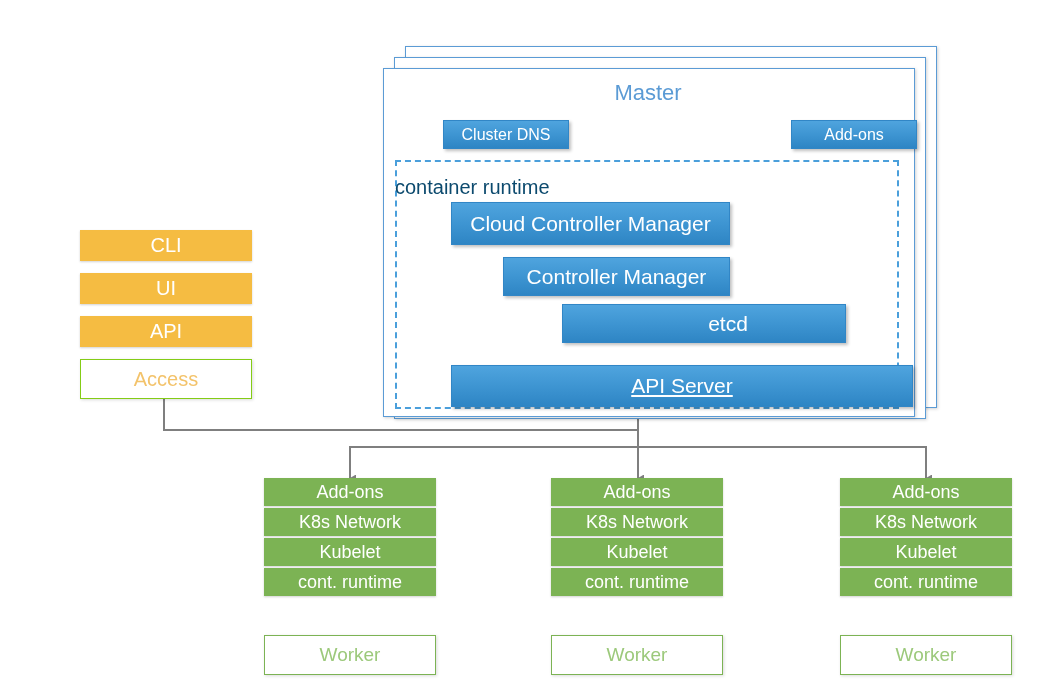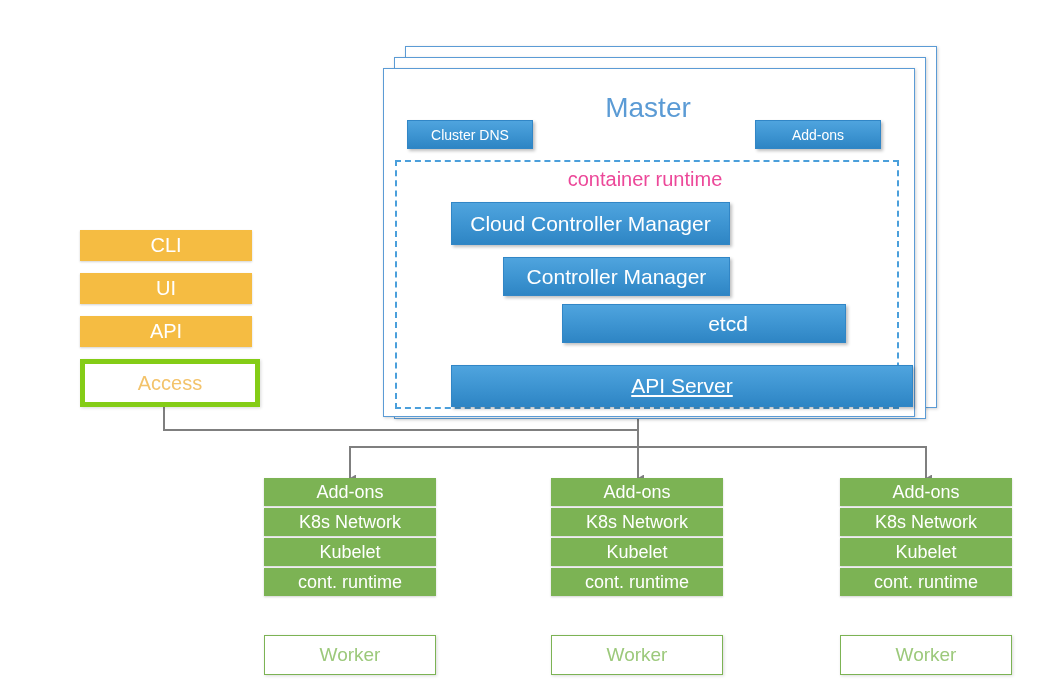--- a/index.html
+++ b/index.html
@@ -34,81 +34,81 @@
     border: 1px solid #5B9BD5;
     box-shadow: 1px 1px 3px rgba(0,0,0,0.18);
     z-index: 2;
   }
   .master-card.back2 { left: 405px; top: 46px;  width: 530px; height: 360px; }
   .master-card.back1 { left: 394px; top: 57px;  width: 530px; height: 360px; }
   .master-card.front { left: 383px; top: 68px;  width: 530px; height: 347px; z-index: 3; }
 
   .master-title {
     position: absolute;
-    left: 383px; top: 92px;
+    left: 383px; top: 80px;
     width: 530px;
     text-align: center;
-    font-size: 28px;
+    font-size: 22px;
     color: #5B9BD5;
     z-index: 6;
   }
 
   
   .runtime-box {
     position: absolute;
     left: 395px; top: 160px;
     width: 500px; height: 245px;
     border: 2px dashed #4A9FDB;
     z-index: 4;
   }
   .runtime-title {
     position: absolute;
-    left: 395px; top: 168px;
+    left: 395px; top: 176px;
     width: 500px;
-    text-align: center;
+    text-align: left;
     font-size: 20px;
-    color: #ec4899;
+    color: #0c4a6e;
     z-index: 6;
   }
 
   
   .bluebox {
     position: absolute;
     background: linear-gradient(to bottom, #4FA4DE 0%, #3E95D2 50%, #2E85C4 100%);
     border: 1px solid #3186C6;
     color: #ffffff;
     display: flex;
     align-items: center;
     justify-content: center;
     box-shadow: 2px 2px 3px rgba(0,0,0,0.25);
     z-index: 6;
     white-space: nowrap;
   }
-  .bluebox.small { font-size: 14px; }
+  .bluebox.small { font-size: 16px; margin-left: 36px; }
   .bluebox.big   { font-size: 21px; margin-left: 40px; }
 
   
   .access-group { position: absolute; left: 80px; top: 230px; z-index: 6; }
   .access-row {
     width: 172px;
     height: 31px;
     background: #F5BC42;
     color: #ffffff;
     font-size: 20px;
     display: flex;
     align-items: center;
     justify-content: center;
     margin-bottom: 12px;
     box-shadow: 0 1px 2px rgba(0,0,0,0.18);
   }
   .access-foot {
     width: 170px;
     height: 38px;
     background: #ffffff;
-    border: 5px solid #84cc16;
+    border: 1px solid #84cc16;
     color: #F3C36B;
     font-size: 20px;
     display: flex;
     align-items: center;
     justify-content: center;
     box-shadow: 1px 1px 3px rgba(0,0,0,0.15);
   }
 
   
   .worker-group { position: absolute; top: 478px; z-index: 6; }

